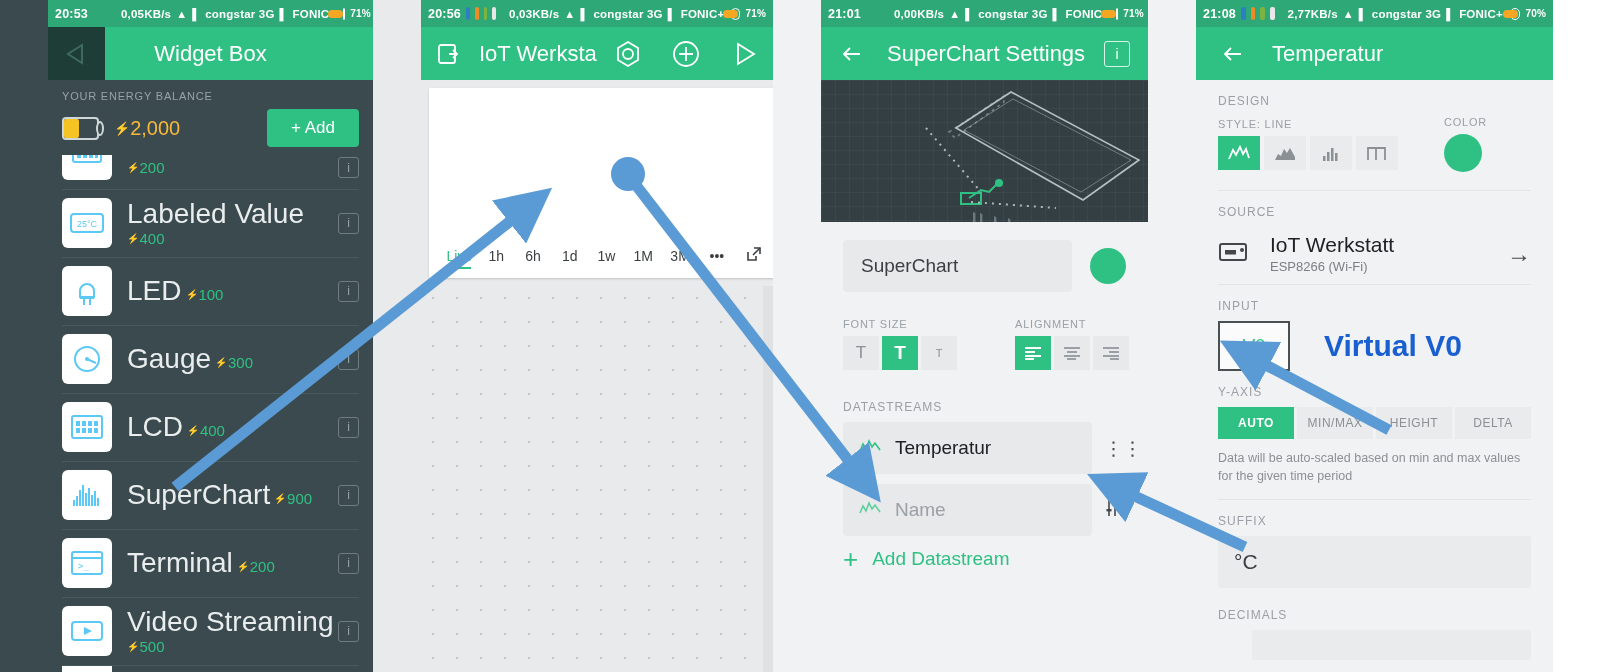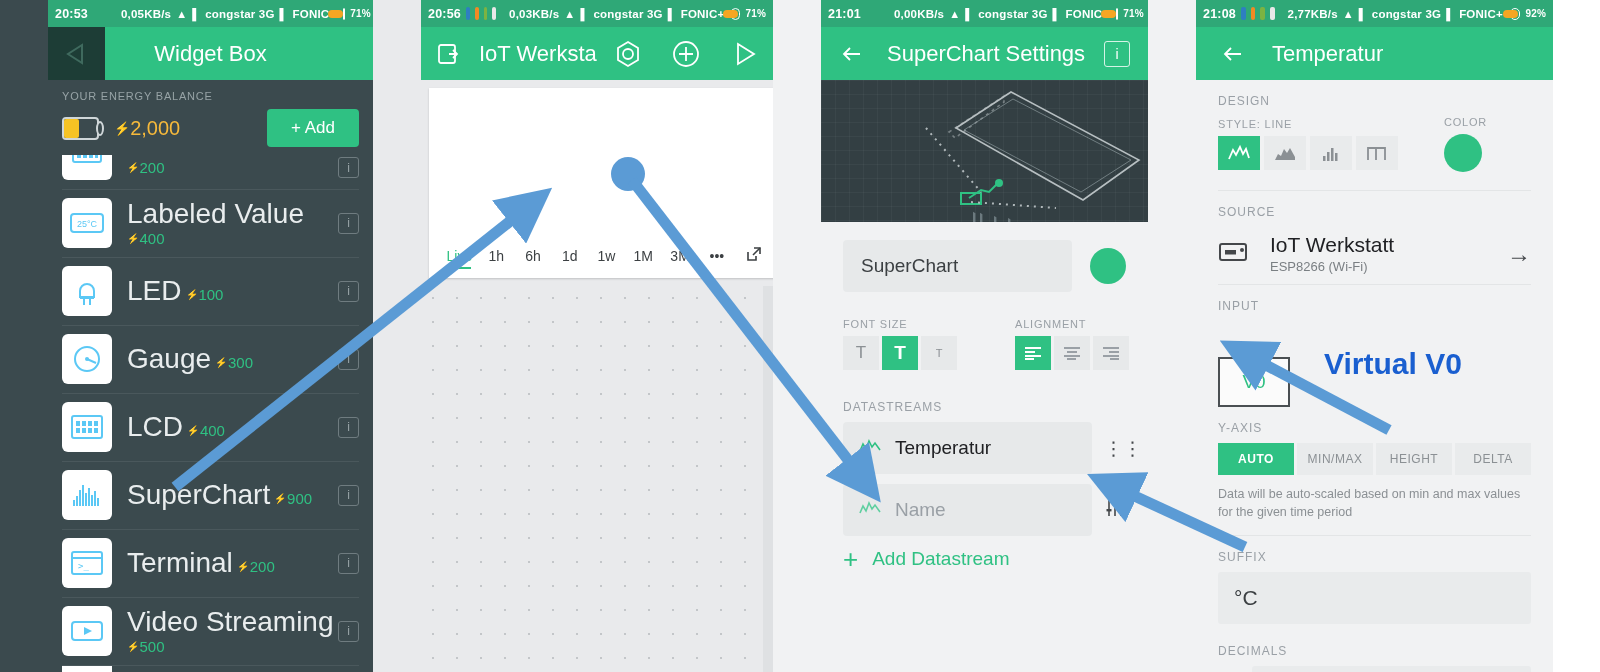--- a/index.html
+++ b/index.html
@@ -158,21 +158,21 @@
   }
   .style-btn.on { background:#2fc183; }
   .color-dot { width:38px; height:38px; border-radius:50%; background:#2fc183; }
   .src-row { display:flex; align-items:center; gap:18px; padding:6px 0 10px 0; }
   .src-title { font-size:21px; color:#202124; }
   .src-sub { font-size:13px; color:#7a7f83; margin-top:2px; }
   .src-arrow { margin-left:auto; font-size:24px; color:#44474a; }
   .pin-box {
     width:72px; height:50px; border:2px solid #4a4f52; background:#fbfbfb;
     display:flex; align-items:center; justify-content:center;
-    color:#2fc183; font-size:19px;margin-top:36px;
+    color:#2fc183; font-size:19px;
   }
   .virtual-label { color:#1a5fd0; font-size:30px; font-weight:bold; margin-left:34px; }
   .yaxis-seg { display:flex; gap:3px; }
   .yaxis-btn {
     flex:1; height:32px; background:#e9ebec; color:#8b9094; font-size:12px;
     display:flex; align-items:center; justify-content:center; letter-spacing:.5px;
   }
   .yaxis-btn.on { background:#2fc183; color:#ffffff; font-weight:bold; }
   .hint { color:#8b9094; font-size:12.5px; line-height:1.45; margin-top:10px; }
   .suffix-field {
@@ -611,21 +611,21 @@
       <span class="sb-appicon ic-orange"></span>
       <span class="sb-appicon ic-green"></span>
       <span class="sb-appicon ic-play"></span>
       <span class="sb-rate">2,77KB/s</span>
       <span class="glyph">▲</span>
       <span class="glyph">▌</span>
       <span class="sb-carrier">congstar 3G</span>
       <span class="glyph">▌</span>
       <span class="sb-carrier">FONIC+</span>
       <span class="sb-batt"></span>
-      <span class="sb-pct">92%</span>
+      <span class="sb-pct">70%</span>
     </div>
 
     <div class="appbar" style="padding:0 24px;">
       <span class="bar-icon">
         <svg width="26" height="26" viewBox="0 0 26 26">
             <path d="M21 13 H5 M11 7 L5 13 L11 19" fill="none" stroke="#fff" stroke-width="1.8"></path>
           </svg>
       </span>
       <span class="bar-title" style="margin-left:26px;">Temperatur</span>
     </div>

